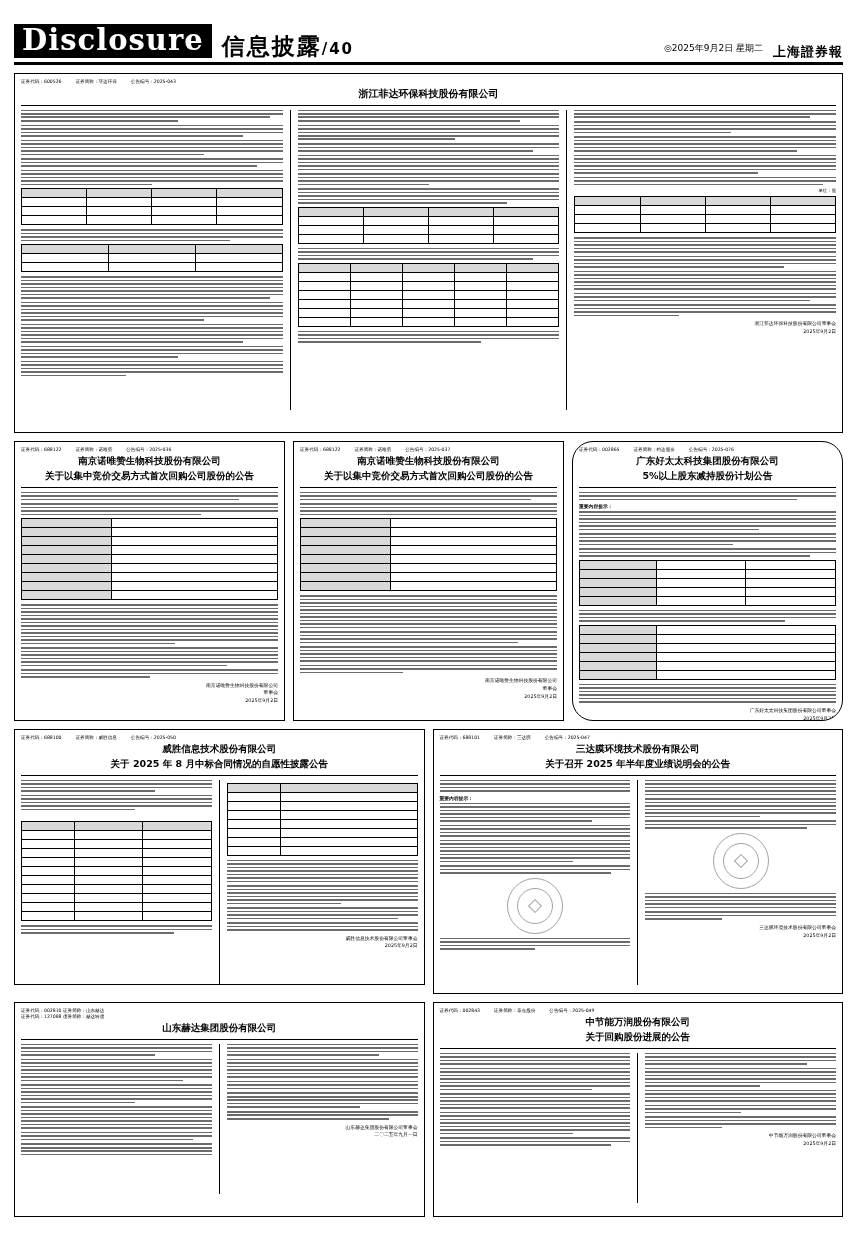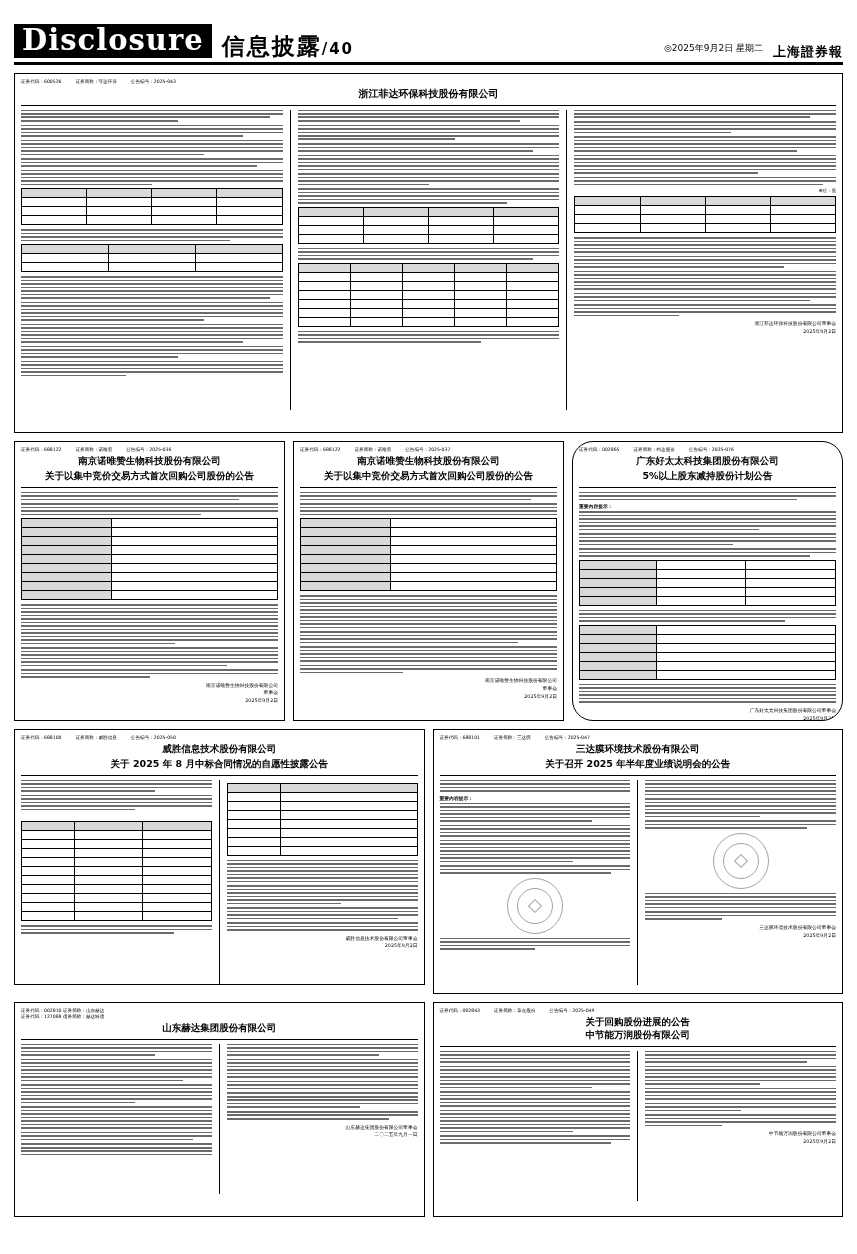--- a/index.html
+++ b/index.html
@@ -1110,22 +1110,22 @@
           </div>
         </div>
       </div>
 
       <div class="box" style="flex:1;height:215px;">
         <div class="codeline">
           <span>证券代码：002843</span>
           <span>证券简称：泰嘉股份</span>
           <span>公告编号：2025-049</span>
         </div>
+        <div class="art-title t2">中节能万润股份有限公司</div>
         <div class="art-title t2" style="margin-top:2px;">关于回购股份进展的公告</div>
-        <div class="art-title t2">中节能万润股份有限公司</div>
         <div class="rule"></div>
         <div class="cols2" style="height:150px;">
           <div class="col">
             <div class="para">
               <div class="ln w100"></div>
                 <div class="ln w100"></div>
                 <div class="ln w100"></div>
                 <div class="ln w65"></div>
             </div>
             <div class="para">

